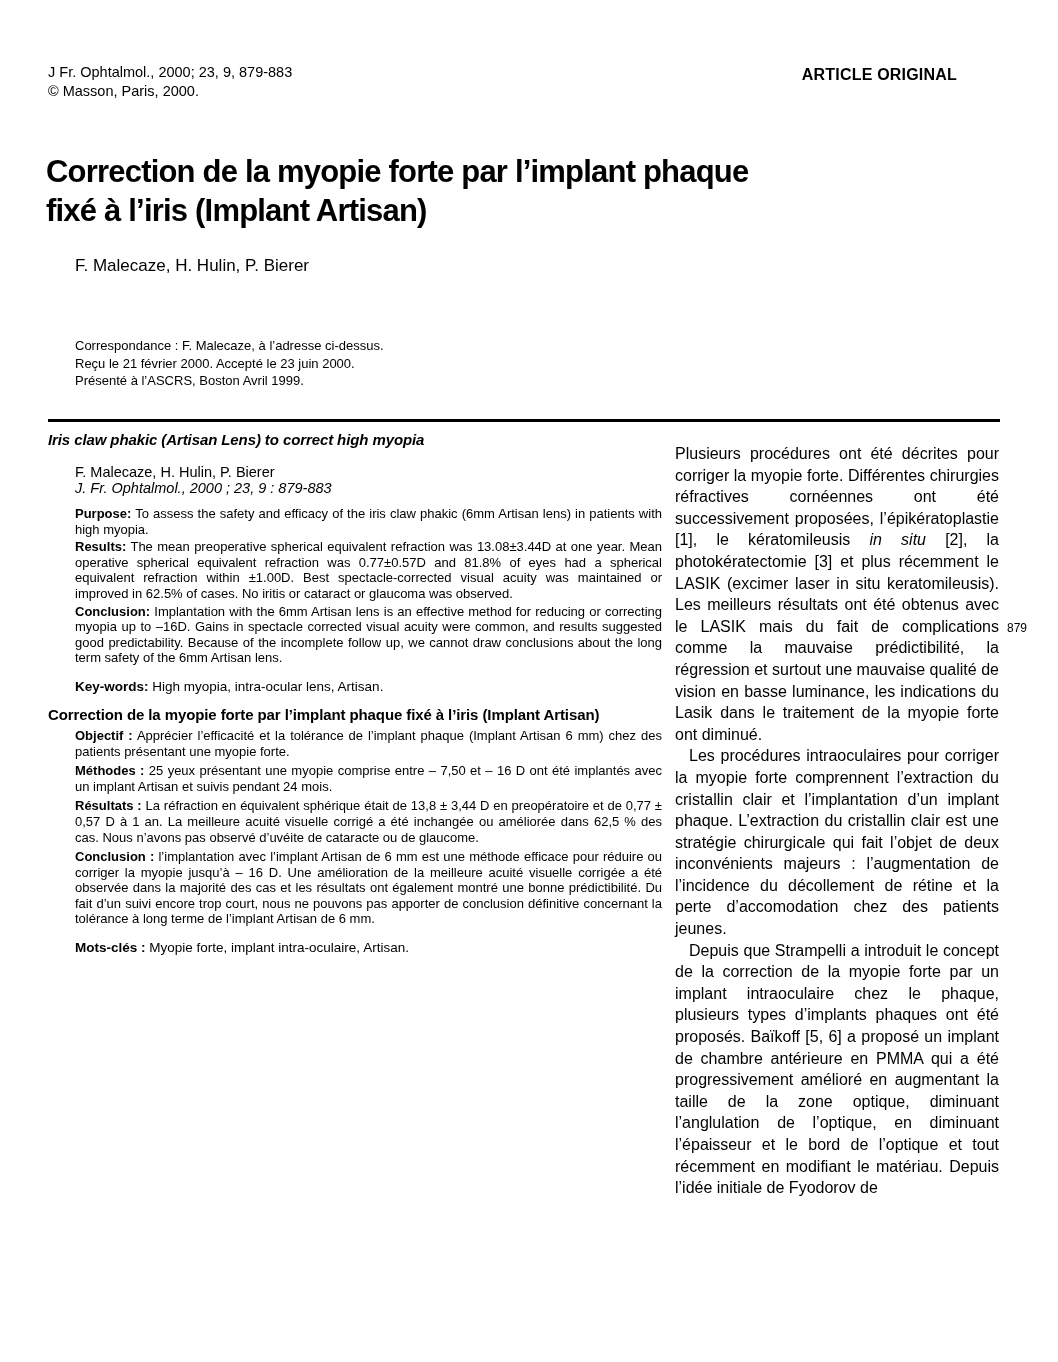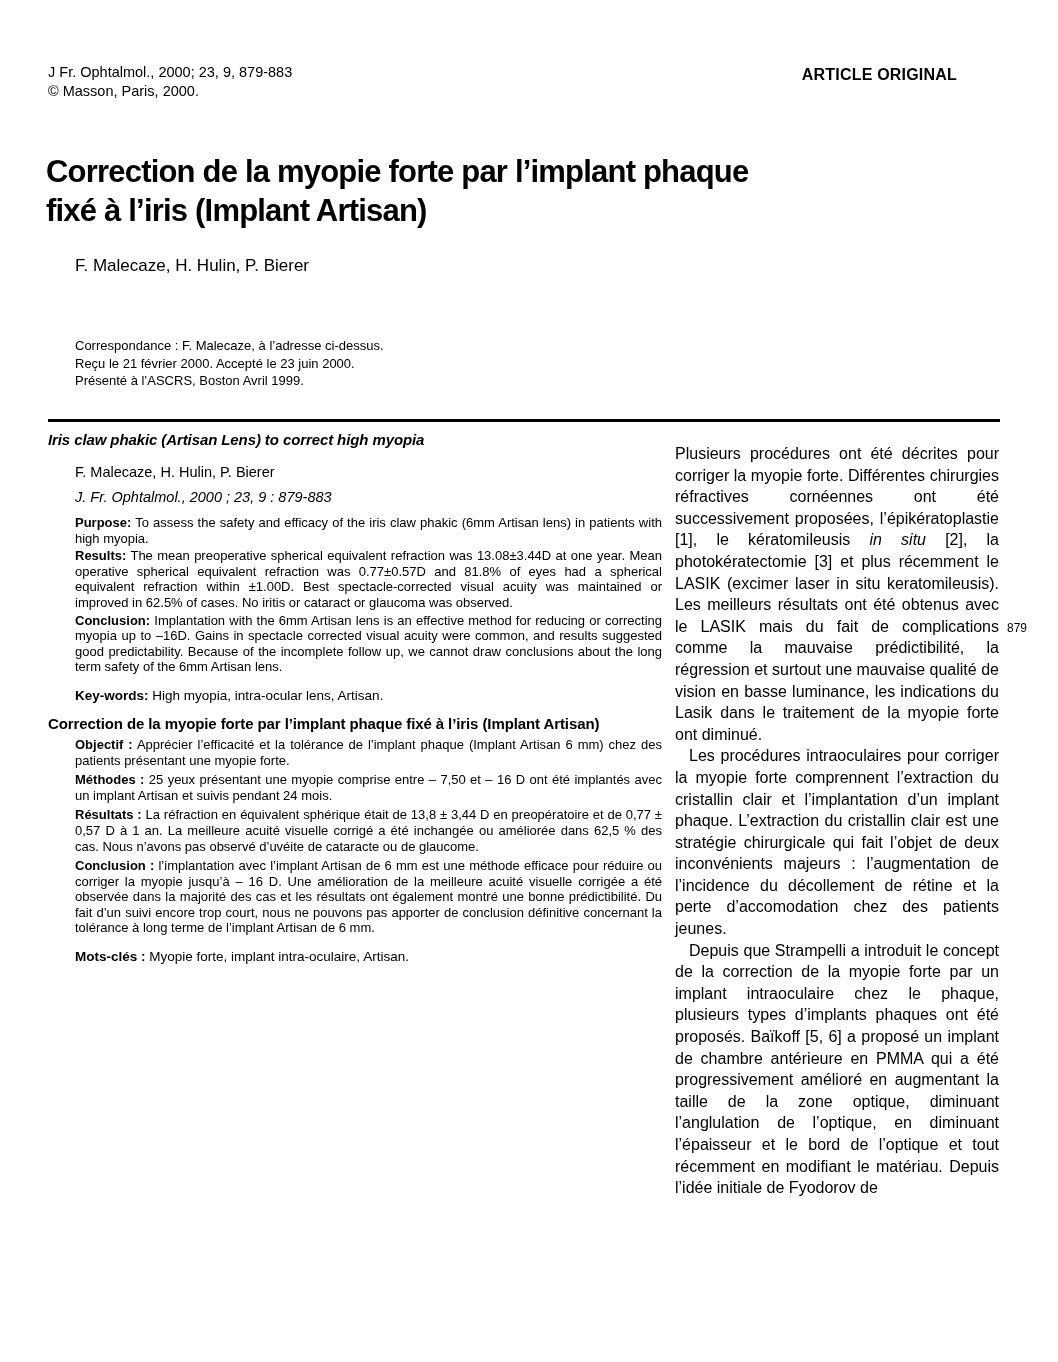--- a/index.html
+++ b/index.html
@@ -80,21 +80,20 @@
     font-style: italic;
   }
   .abstract-indent {
     margin-left: 27px;
   }
   .ab-authors {
     margin-top: 16px;
     font-size: 14.5px;
   }
   .ab-citation {
-    margin-top: 9px;
     font-size: 14.5px;
     font-style: italic;
   }
   .ab-para {
     margin-top: 2px;
     font-size: 13px;
     line-height: 15.6px;
     text-align: justify;
   }
   .ab-para.first {

